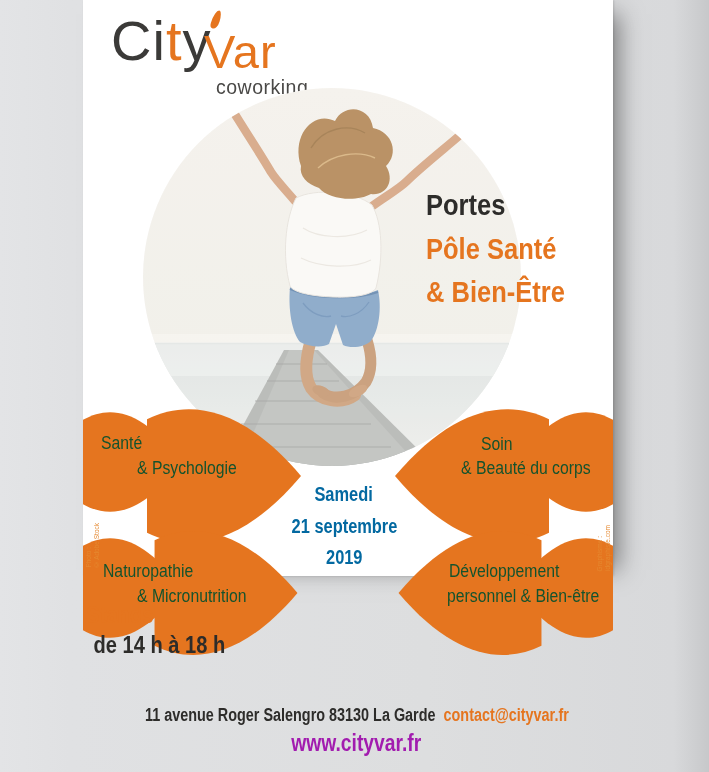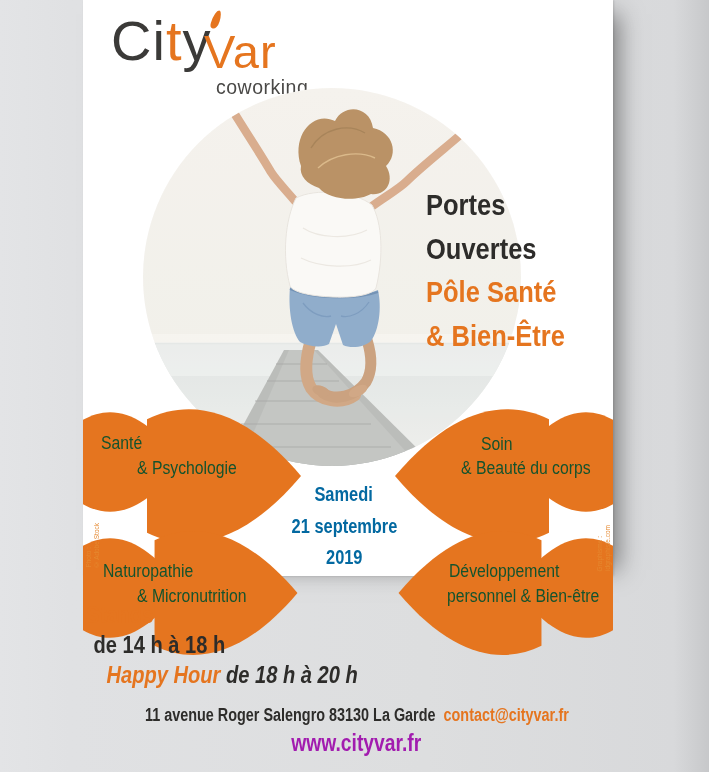--- a/index.html
+++ b/index.html
@@ -109,21 +109,20 @@
         <path d="M158,78 C148,48 170,22 192,33 C201,15 227,18 230,40 C250,44 256,66 243,78 C252,92 244,108 228,106 C214,114 186,112 176,100 C164,96 156,88 158,78 Z" fill="#b08352"></path>
         <path d="M168,60 C180,40 205,35 222,45" stroke="#9b7344" stroke-width="1.4" fill="none"></path>
         <path d="M175,80 C190,66 215,62 232,70" stroke="#d6b07c" stroke-width="1.4" fill="none"></path>
       </g>
       <rect x="0" y="0" width="378" height="378" fill="#f6efe4" opacity=".14"></rect>
     </g>
   </svg>
 
   <div class="abs headline">
     <div class="dark"><span class="cond">Portes</span></div>
-    <div class="dark"><span class="cond">Ouvertes</span></div>
     <div class="orange"><span class="cond">Pôle Santé</span></div>
     <div class="orange"><span class="cond">&amp; Bien-Être</span></div>
   </div>
 
   <div class="group" style="left:0;top:400px;width:218px;height:152px;">
     <svg style="left:0;top:8px;" width="98" height="108" viewBox="0 0 100 110">
       <path d="M0,12 C28,-4 62,2 100,55 C62,108 28,114 0,98 Z" fill="#e5751f"></path>
     </svg>
     <svg style="left:64px;top:0;" width="154" height="152" viewBox="0 0 160 150">
       <path d="M0,16 C45,-6 100,4 160,75 C100,146 45,156 0,134 Z" fill="#e5751f"></path>
@@ -167,21 +166,20 @@
 
   <div class="abs dateblock">
     <div><span class="cond-c">Samedi</span></div>
     <div><span class="cond-c">21 septembre</span></div>
     <div><span class="cond-c">2019</span></div>
   </div>
 
   <div class="abs standsblock">
     <div class="orange"><span class="cond-c">Stands</span></div>
     <div class="dark"><span class="cond-c">de 14 h à 18 h</span></div>
-    <div class="happy"><span class="cond-c"><span class="orange">Happy Hour</span><span class="dark">&nbsp;</span><span class="dark">de 18 h à 20 h</span></span></div>
   </div>
 
   <div class="abs addressline">
     <span class="cond-c" style="transform:scaleX(.8);"><span>11 avenue Roger Salengro 83130 La Garde</span><span class="email">contact@cityvar.fr</span></span>
   </div>
   <div class="abs website">
     <span class="cond-c">www.cityvar.fr</span>
   </div>
 
   <div class="abs credit credit-left">

